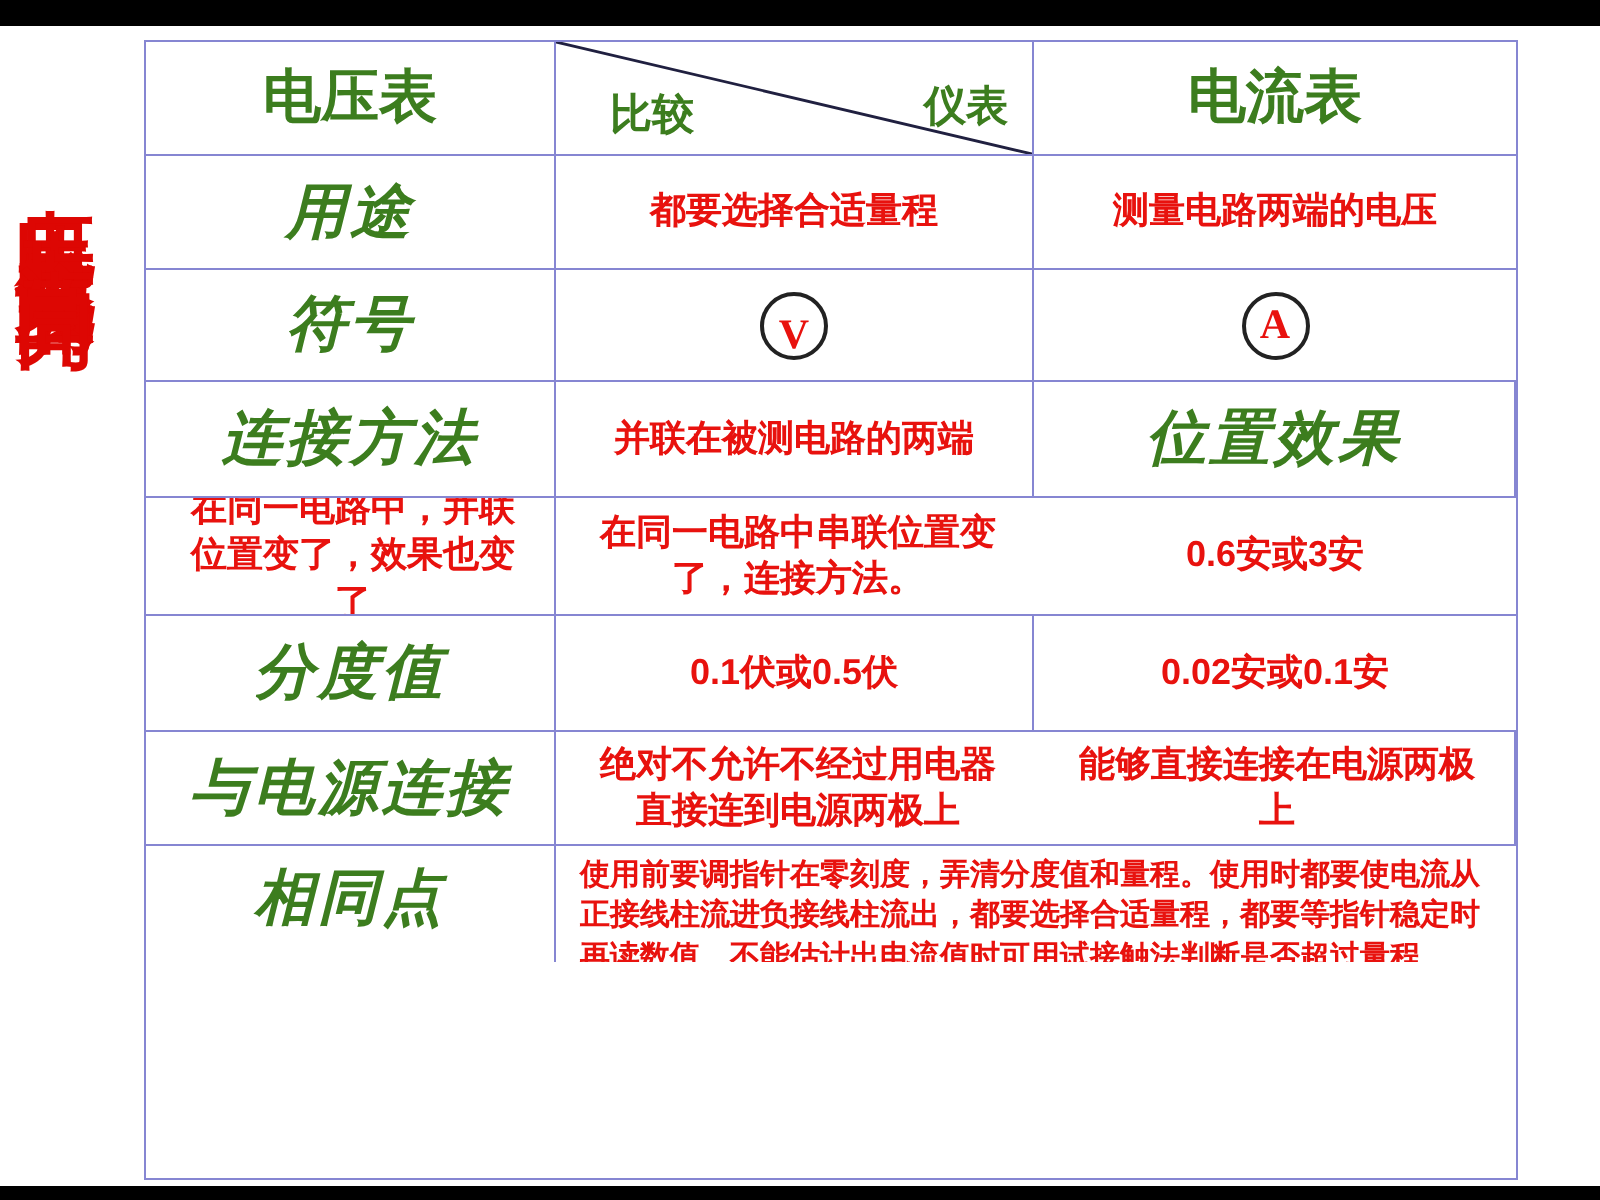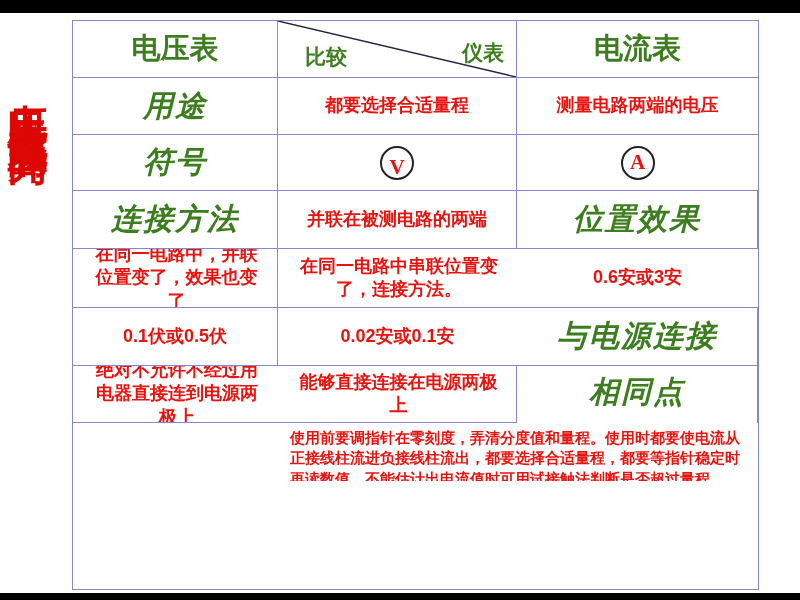--- a/index.html
+++ b/index.html
@@ -128,20 +128,21 @@
 
       <div class="c rowlabel">连接方法</div>
       <div class="c red">并联在被测电路的两端</div>
 
       <div class="c rowlabel">位置效果</div>
       <div class="c red leftal">在同一电路中，并联位置变了，效果也变了</div>
       <div class="c red leftal col3">在同一电路中串联位置变了，连接方法。</div>
 
       <div class="c red col3">0.6安或3安</div>
 
+      <div class="c rowlabel">分度值</div>
       <div class="c red">0.1伏或0.5伏</div>
       <div class="c red col3">0.02安或0.1安</div>
 
       <div class="c rowlabel">与电源连接</div>
       <div class="c red leftal col3">绝对不允许不经过用电器直接连到电源两极上</div>
       <div class="c red leftal">能够直接连接在电源两极上</div>
 
       <div class="c rowlabel toptext rowlast">相同点</div>
       <div class="c red merged col3 rowlast">使用前要调指针在零刻度，弄清分度值和量程。使用时都要使电流从正接线柱流进负接线柱流出，都要选择合适量程，都要等指针稳定时再读数值，不能估计出电流值时可用试接触法判断是否超过量程。</div>
 

